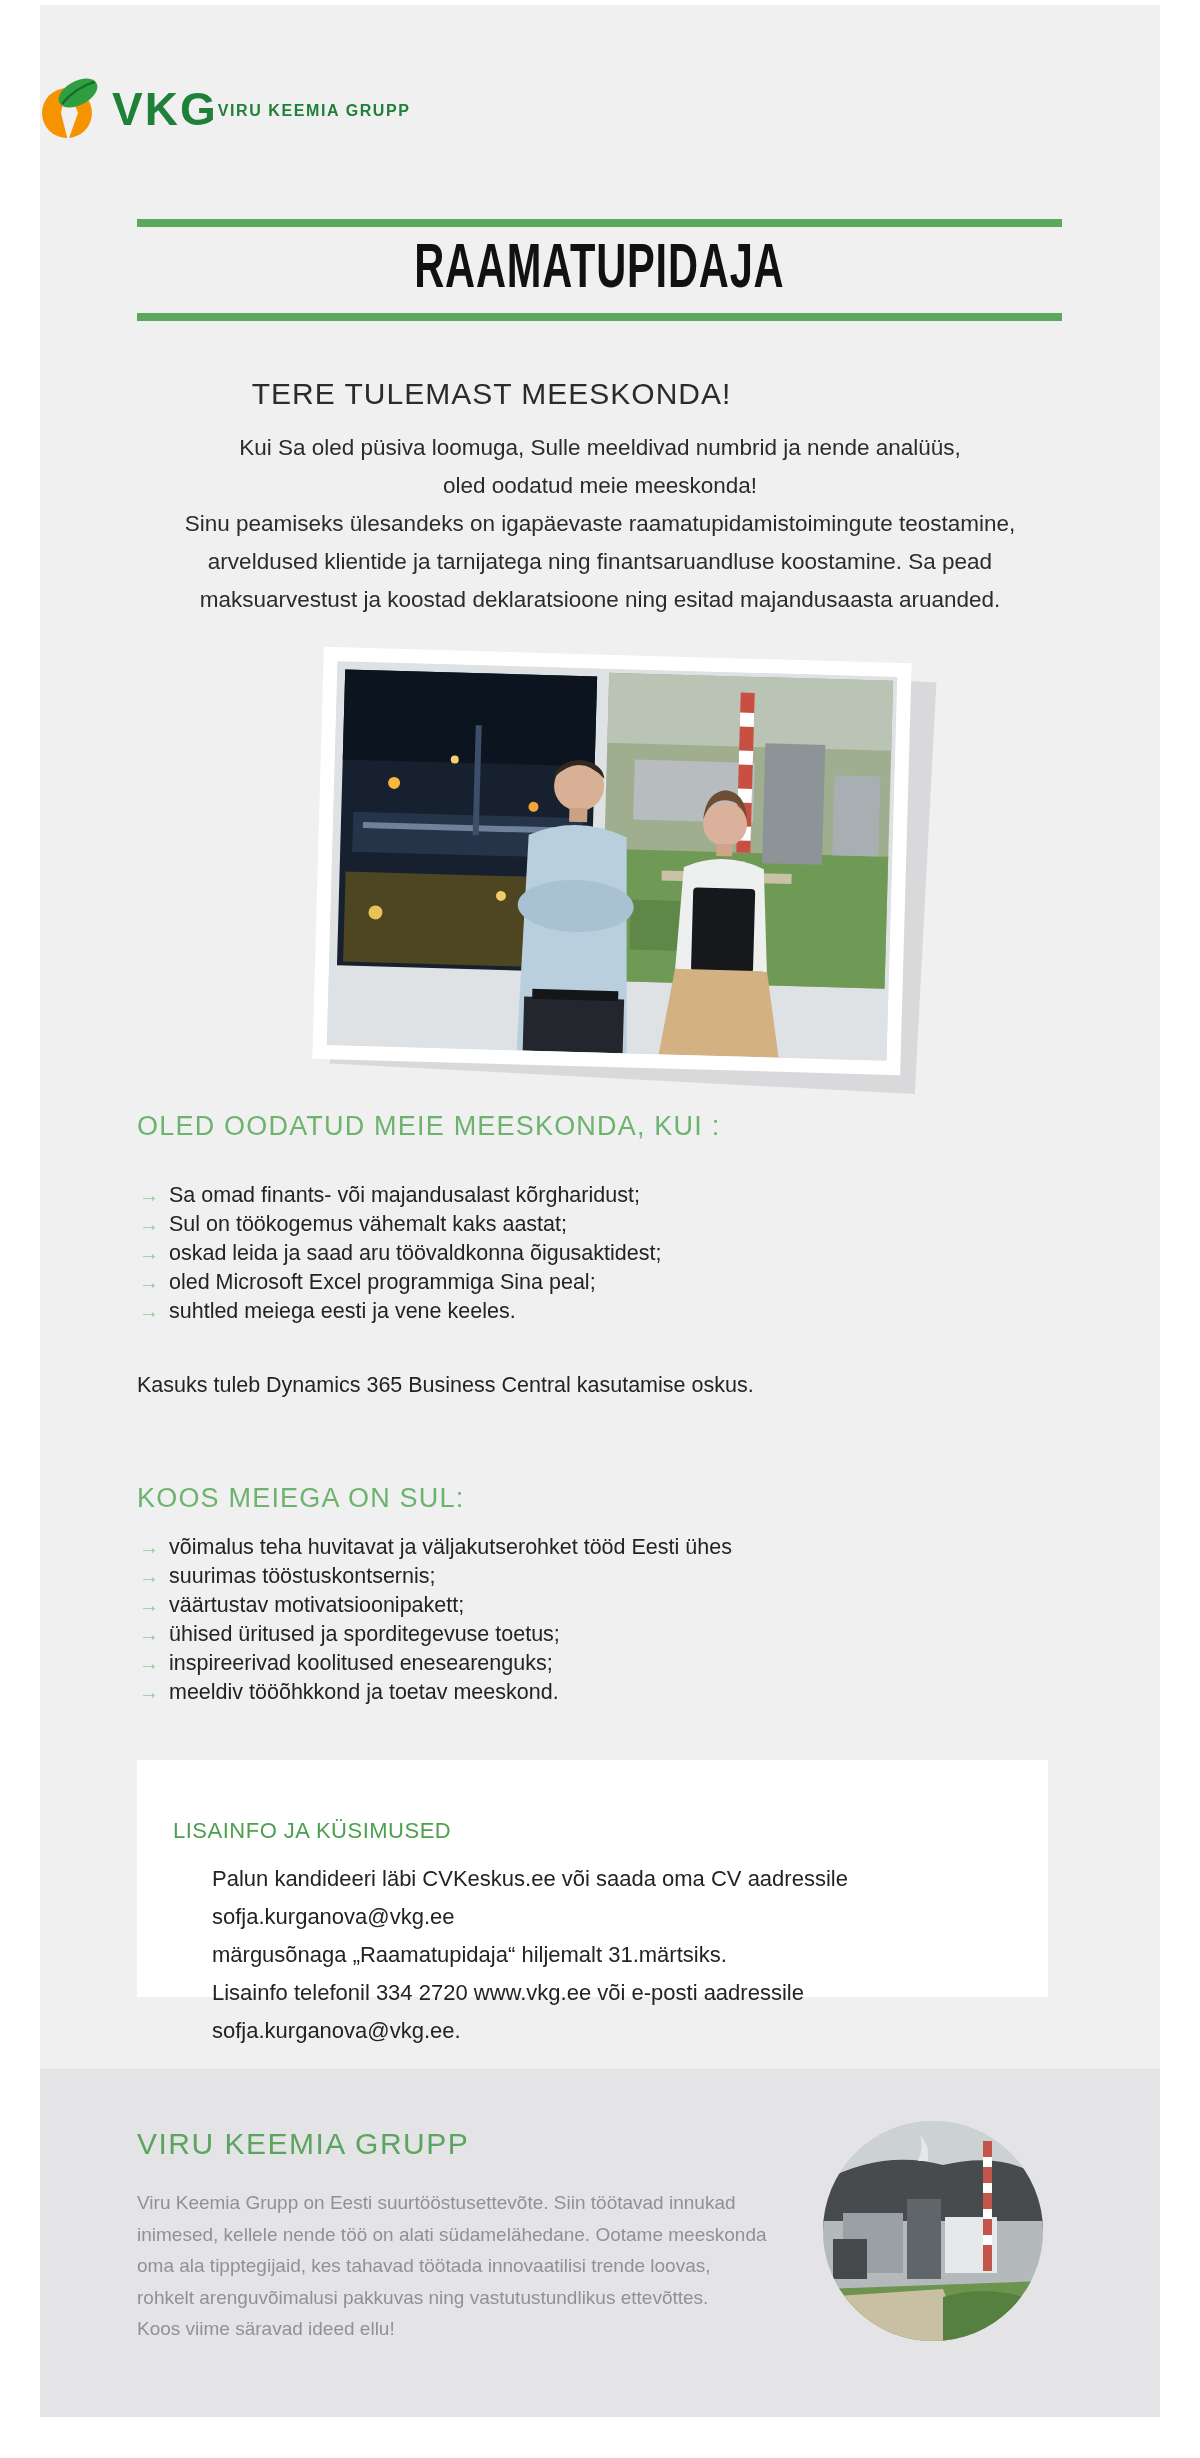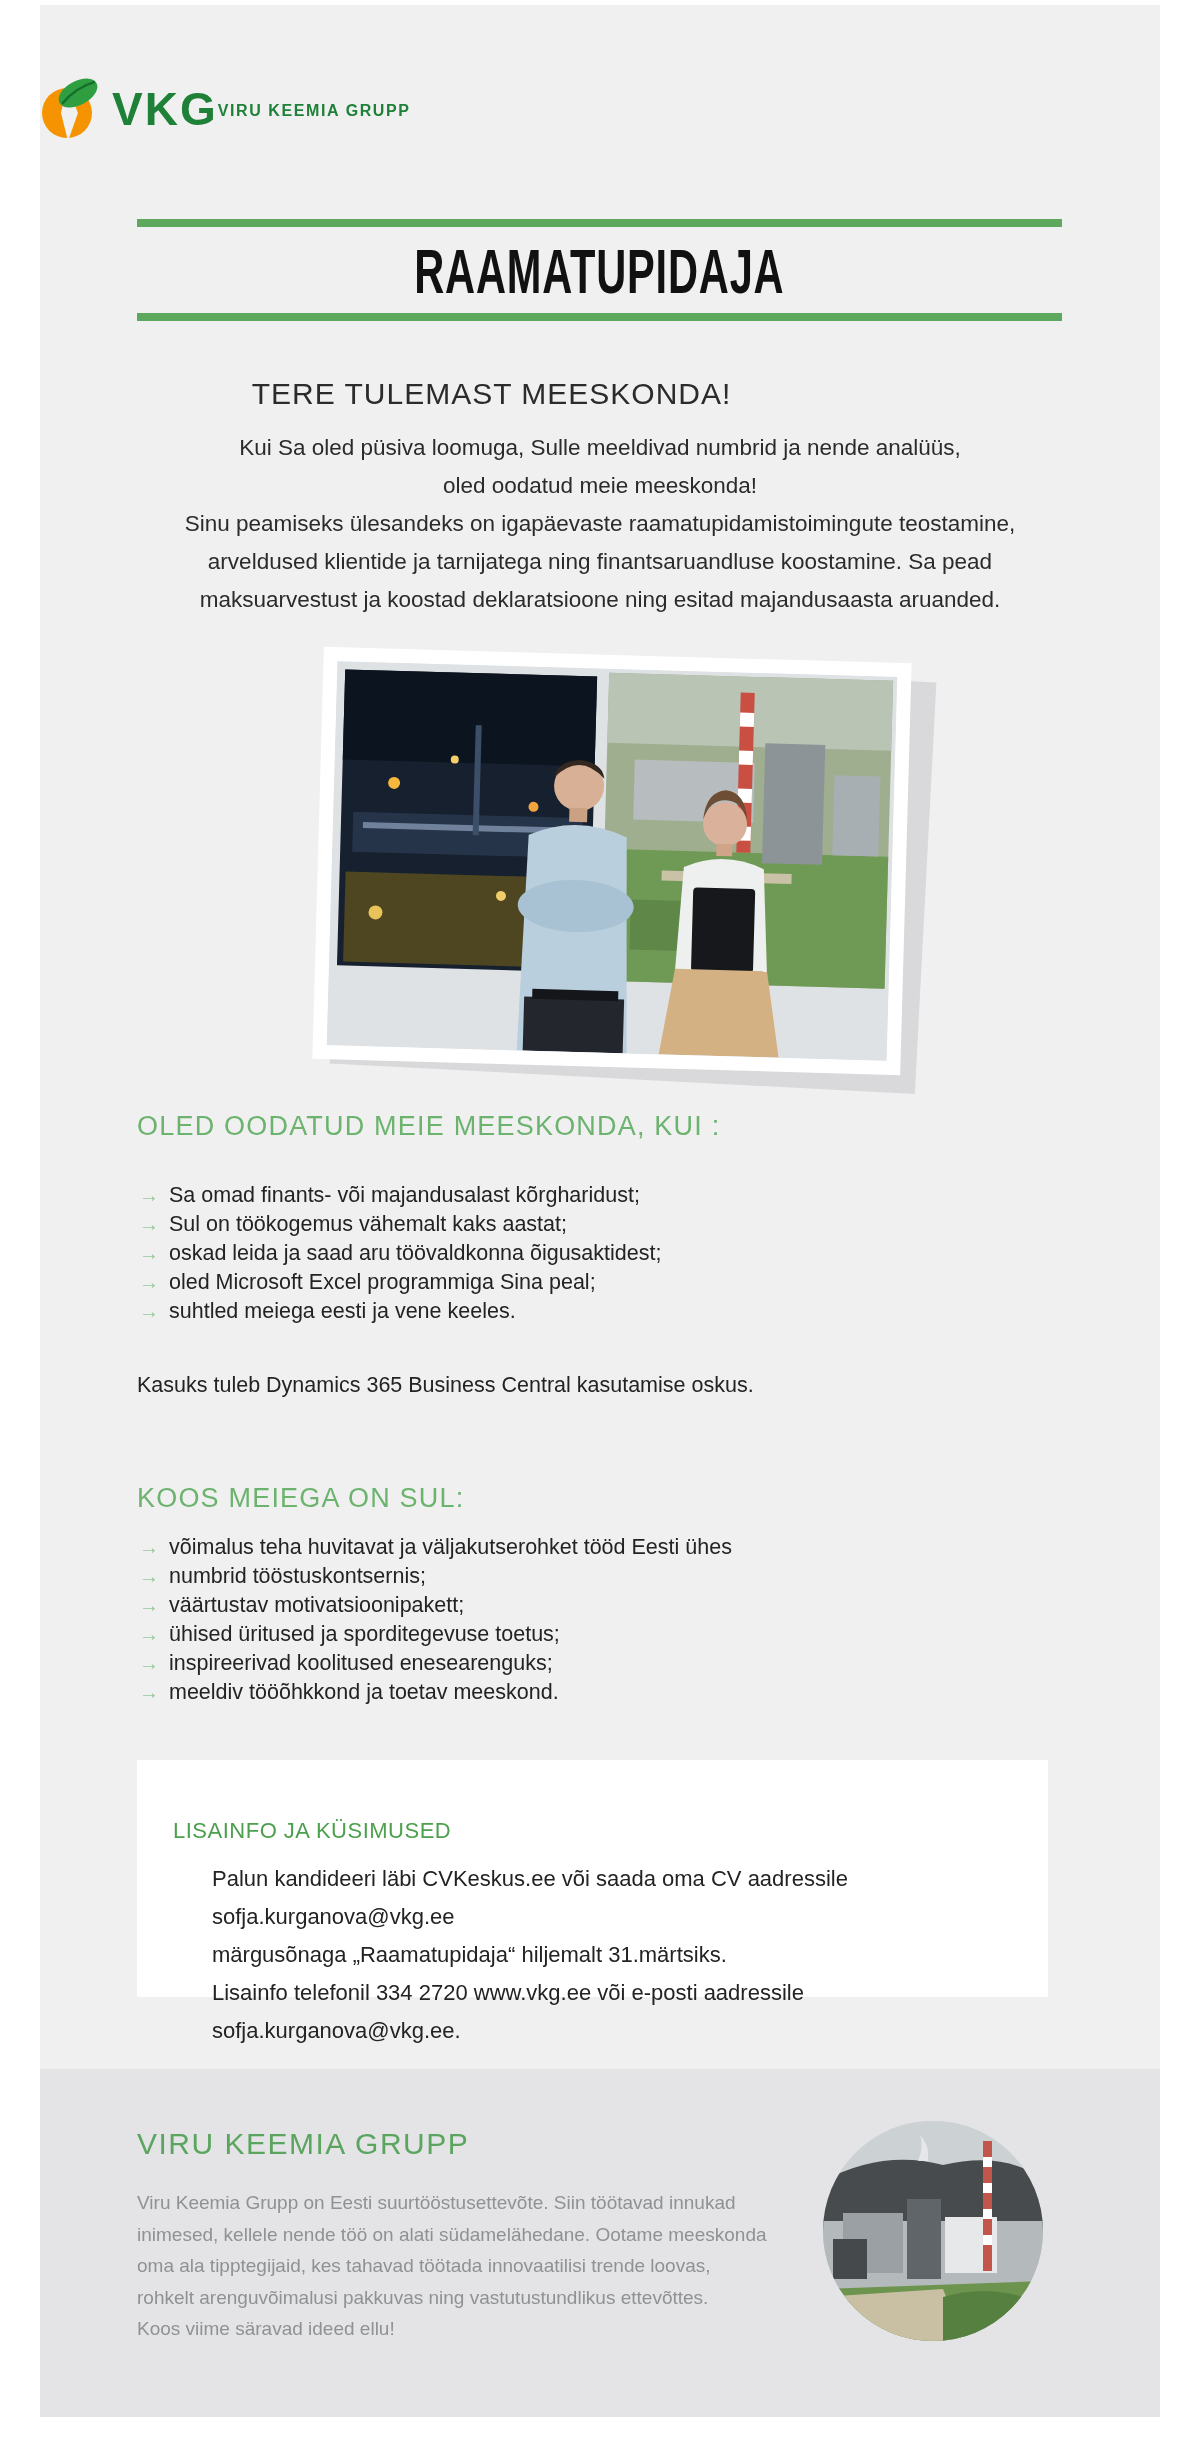--- a/index.html
+++ b/index.html
@@ -13,21 +13,21 @@
              flex-direction:row;align-items:center;}
   .logo-row{display:flex;align-items:center;gap:10px;}
   .logo-text{font-size:46px;font-weight:bold;color:#1f8038;letter-spacing:2px;}
   .logo-sub{margin-top:4px;font-size:16px;font-weight:bold;color:#1f8038;letter-spacing:1.6px;}
 
   
   .green-line{position:absolute;left:97px;width:925px;height:8px;background:#5ca85c;}
   .line-top{top:214px;}
   .line-bottom{top:308px;}
   .job-title-box{position:absolute;left:97px;top:230px;width:925px;height:72px;
-                 display:flex;align-items:center;justify-content:center;}
+                 display:flex;align-items:flex-start;justify-content:center;}
   .job-title{font-size:52px;font-weight:800;color:#111111;letter-spacing:1px;
              transform:scaleX(0.80) scaleY(1.22);white-space:nowrap;}
 
   
   .intro-heading{position:absolute;left:0;top:372px;width:903px;text-align:center;
                  font-size:30px;color:#2b2b2b;letter-spacing:1px;}
   .intro-lines{position:absolute;left:0;top:424px;width:1120px;text-align:center;
                font-size:22.5px;line-height:38px;color:#2b2b2b;}
 
   
@@ -178,21 +178,21 @@
     <div class="note-line" style="top:1368px">Kasuks tuleb  Dynamics 365 Business Central kasutamise oskus.</div>
 
     <div class="section-heading" style="top:1478px">KOOS MEIEGA ON SUL:</div>
     <div class="list" style="top:1528px">
       <div class="list-item">
         <span class="arrow">→</span>
         <span>võimalus teha huvitavat ja väljakutserohket tööd Eesti ühes</span>
       </div>
       <div class="list-item">
         <span class="arrow">→</span>
-        <span>numbrid tööstuskontsernis;</span>
+        <span>suurimas tööstuskontsernis;</span>
       </div>
       <div class="list-item">
         <span class="arrow">→</span>
         <span>väärtustav motivatsioonipakett;</span>
       </div>
       <div class="list-item">
         <span class="arrow">→</span>
         <span>ühised üritused ja sporditegevuse toetus;</span>
       </div>
       <div class="list-item">

